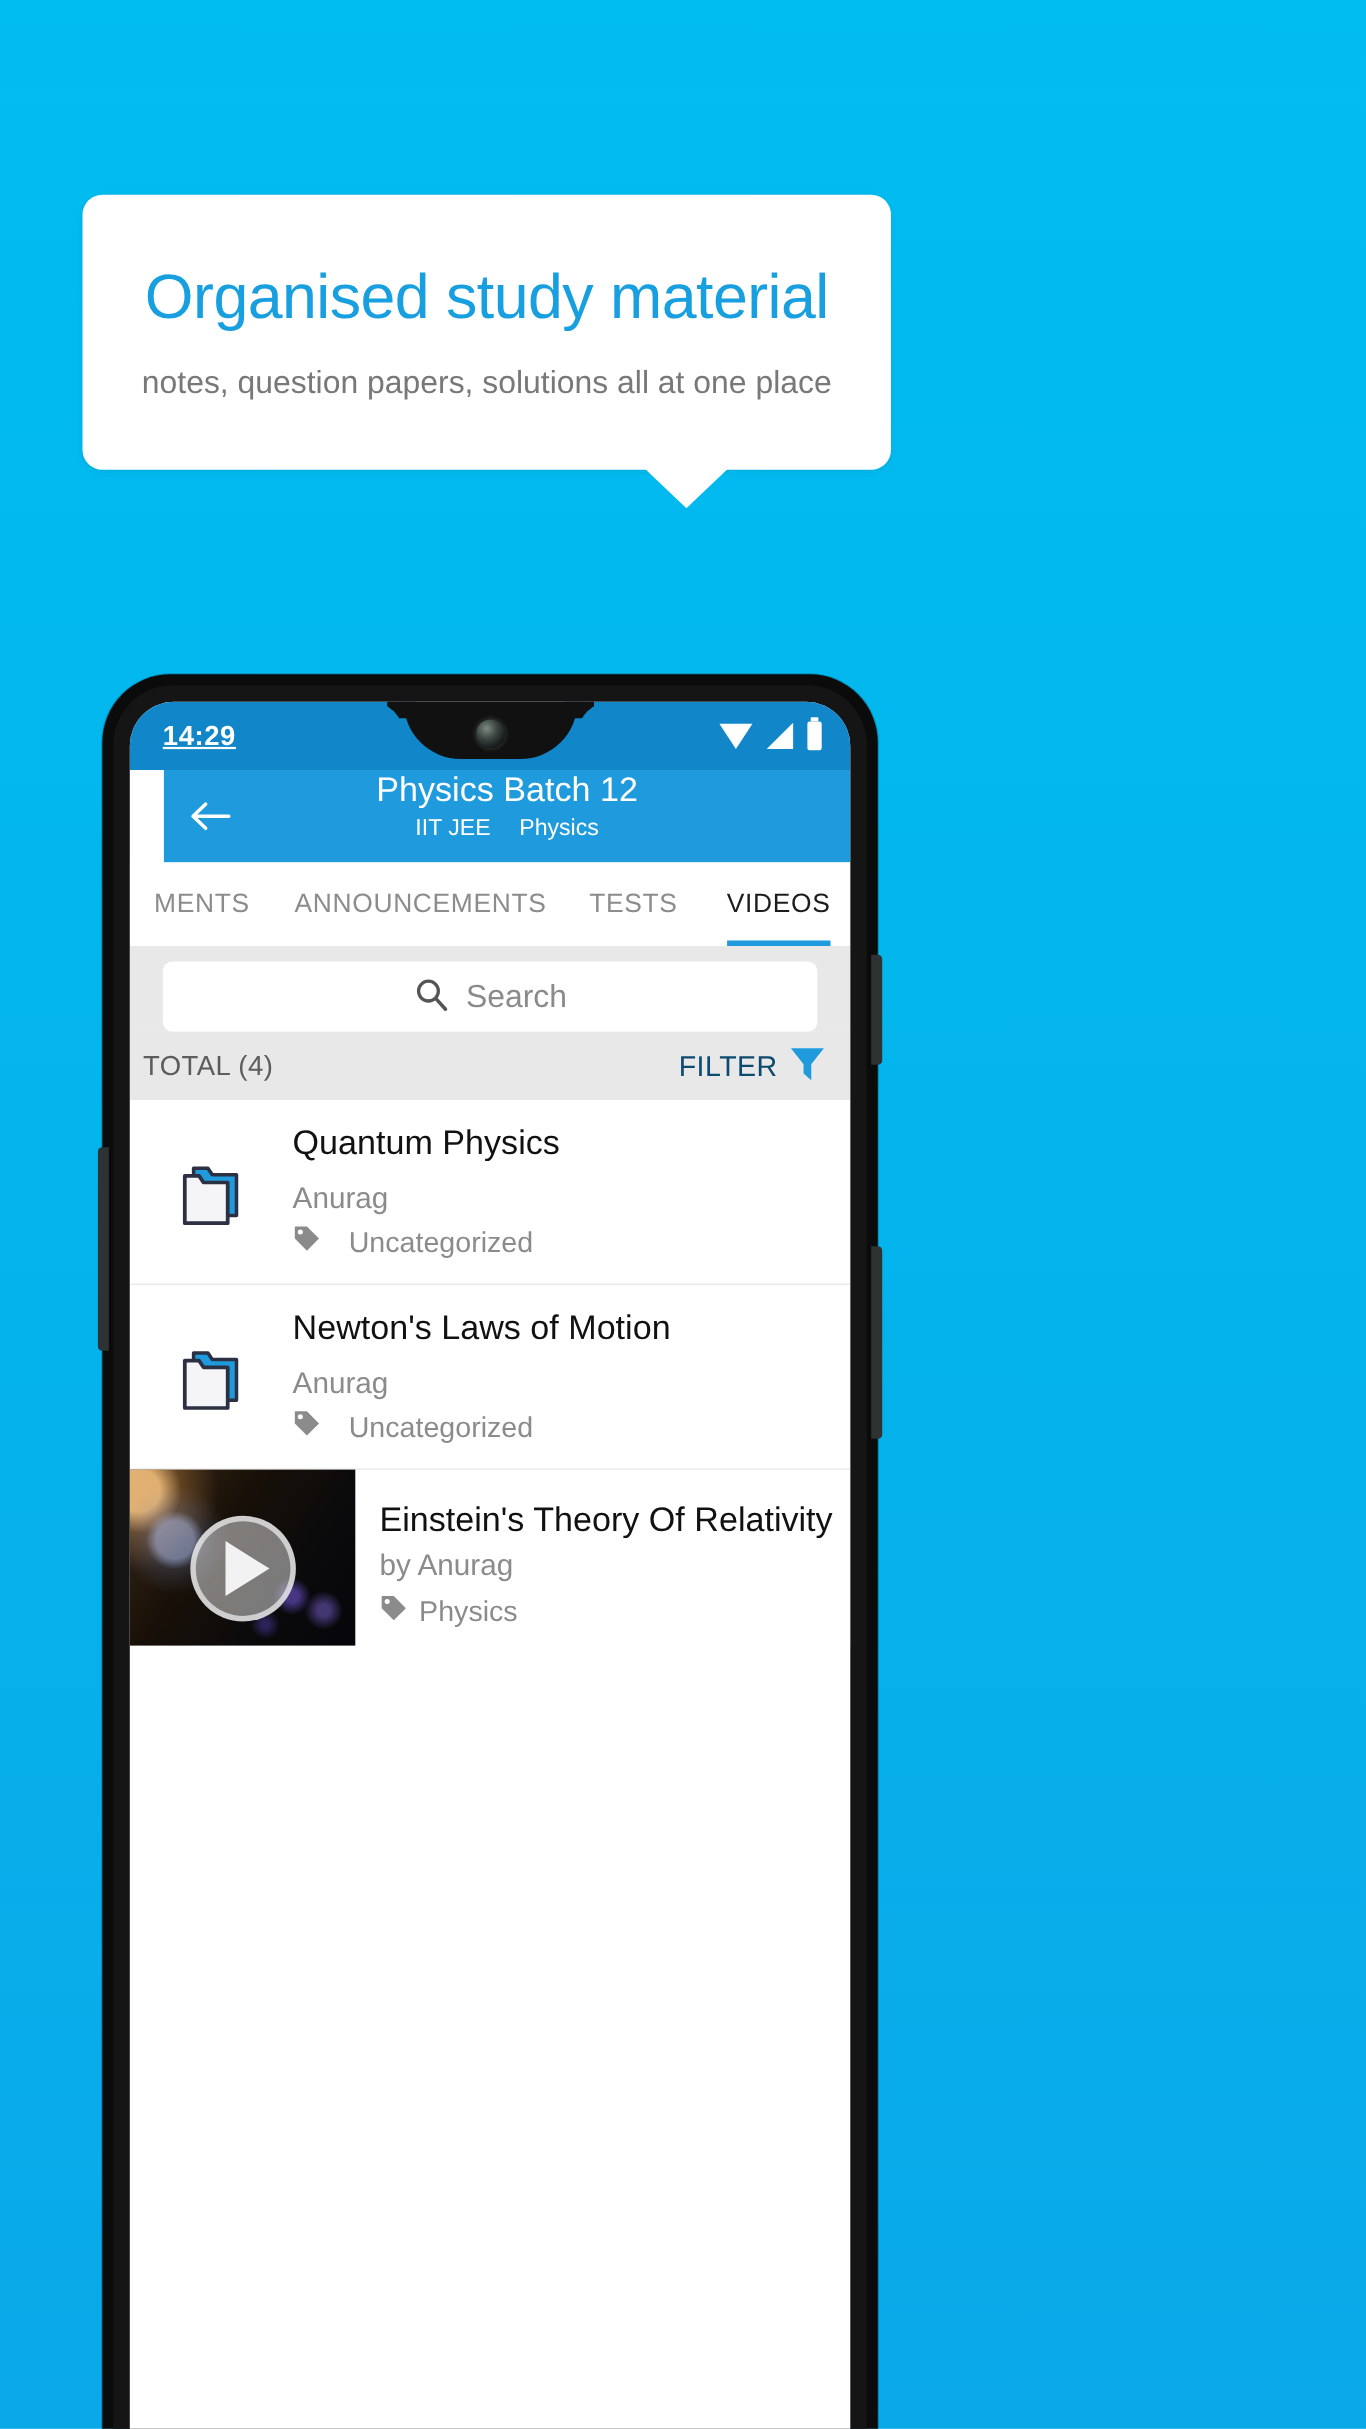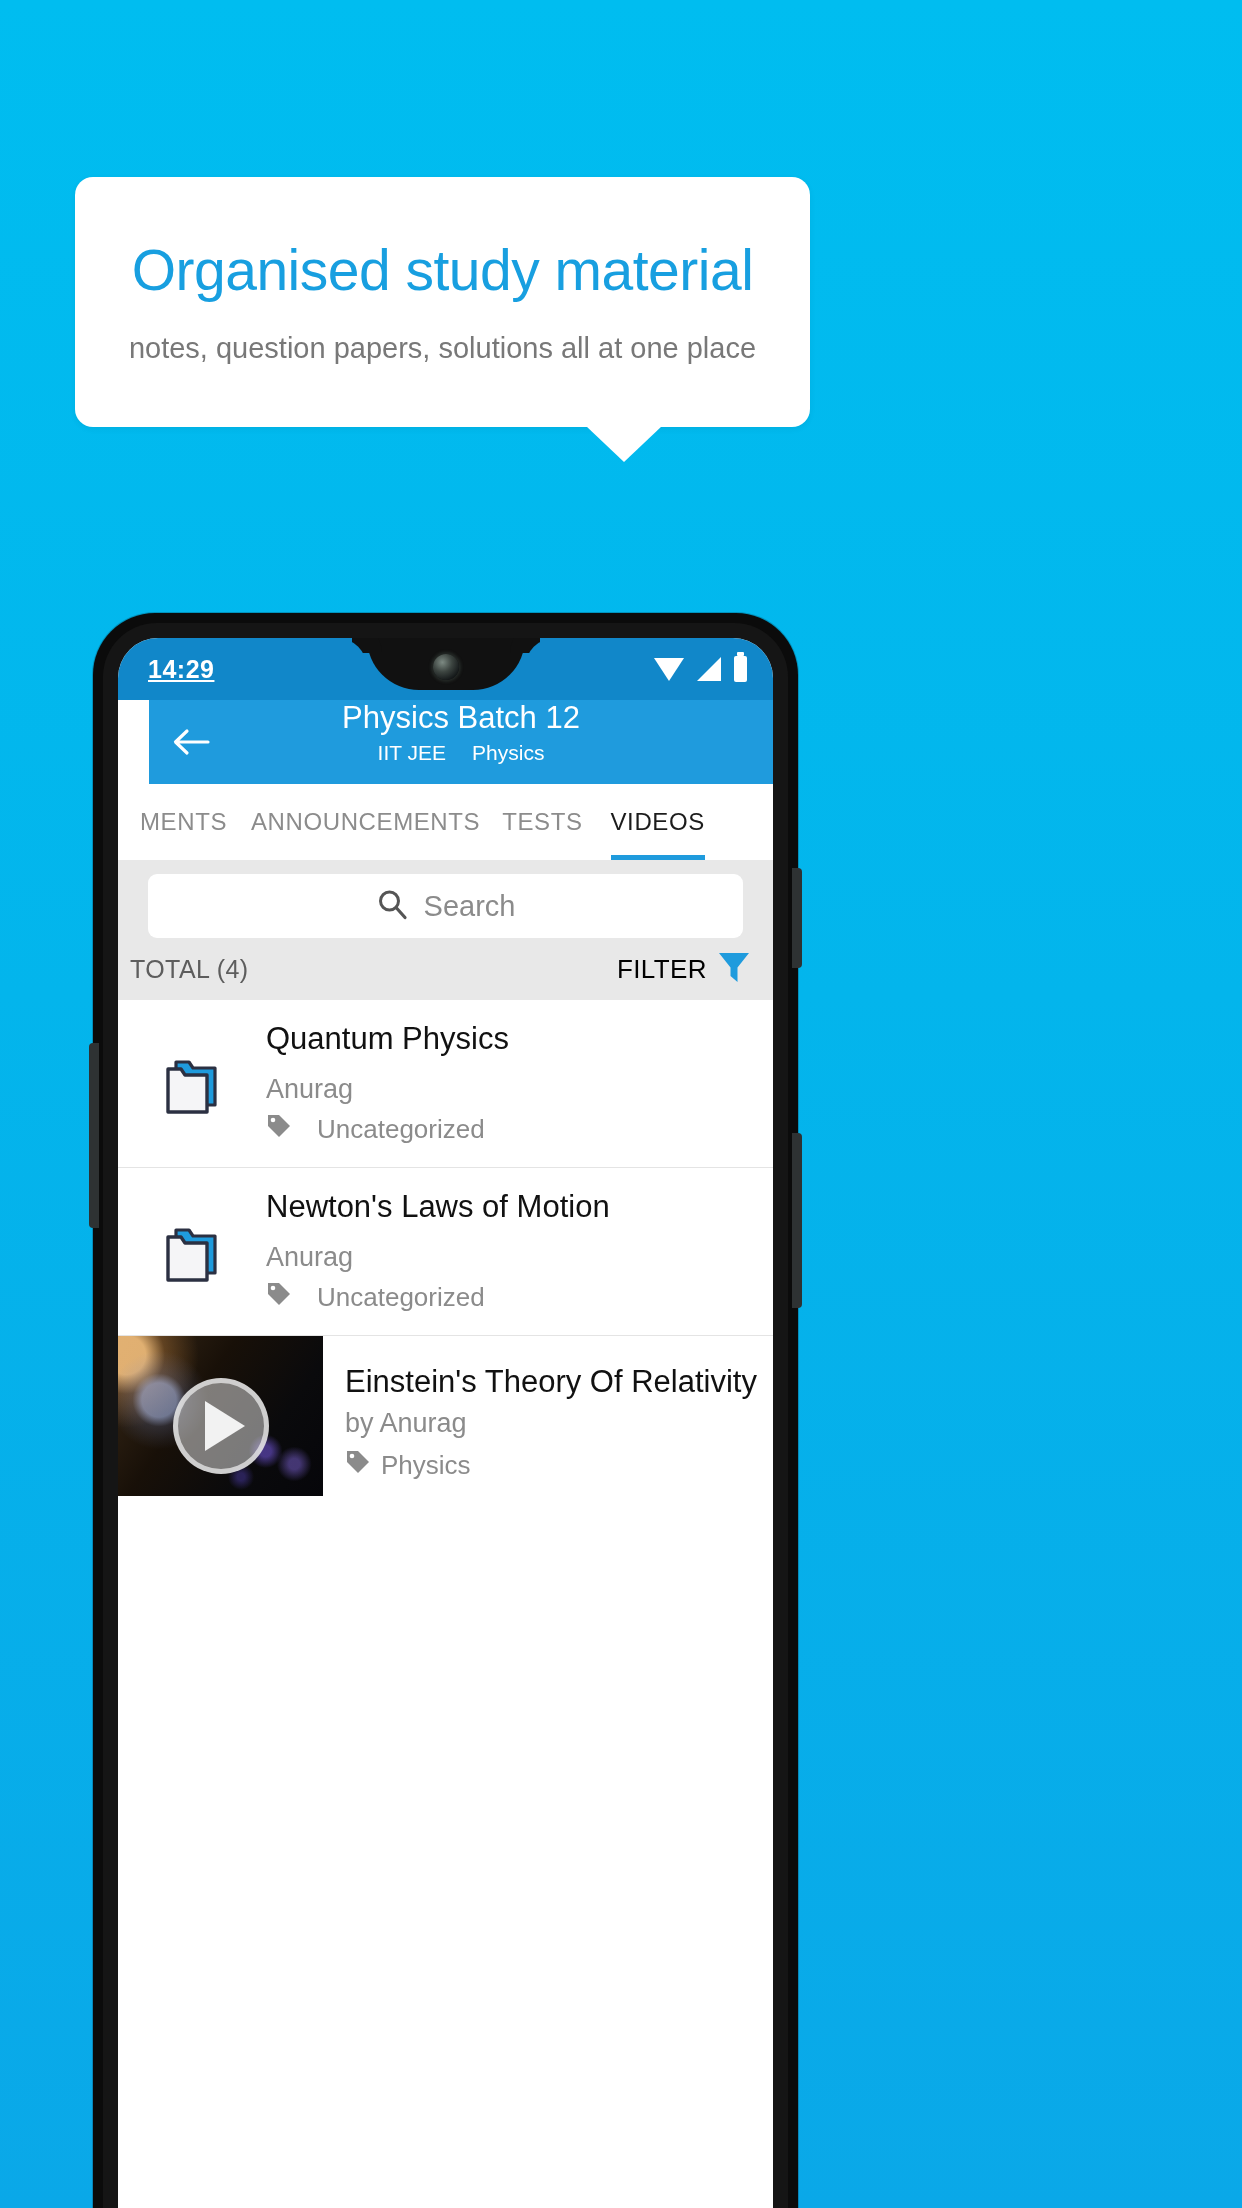--- a/index.html
+++ b/index.html
@@ -174,20 +174,21 @@
     display: flex; gap: 26px;
   }
 
   
   .tabs {
     height: 76px;
     background: #ffffff;
     display: flex; align-items: center;
     padding-left: 0;
     position: relative;
+    justify-content: space-between;
   }
   .tab {
     font-size: 24px;
     color: #8c8c8c;
     letter-spacing: 0.6px;
     white-space: nowrap;
     position: relative;
     height: 100%;
     display: flex; align-items: center;
   }
@@ -218,21 +219,21 @@
     font-size: 29px;
   }
   .totalrow {
     background: #e8e8e8;
     height: 62px;
     display: flex; align-items: center; justify-content: space-between;
     padding: 0 22px 0 12px;
   }
   .total-label { color: #5d5d5d; font-size: 25px; letter-spacing: 0.4px; }
   .filter-group { display: flex; align-items: center; gap: 10px; }
-  .filter-label { color: #000000; font-size: 26px; letter-spacing: 0.4px; }
+  .filter-label { color: #0c4a6e; font-size: 26px; letter-spacing: 0.4px; }
 
   
   .list { background: #ffffff; }
   .row {
     display: flex; align-items: center;
     border-bottom: 1px solid #e4e4e4;
     min-height: 168px;
     padding: 18px 0;
   }
   .row-icon {

